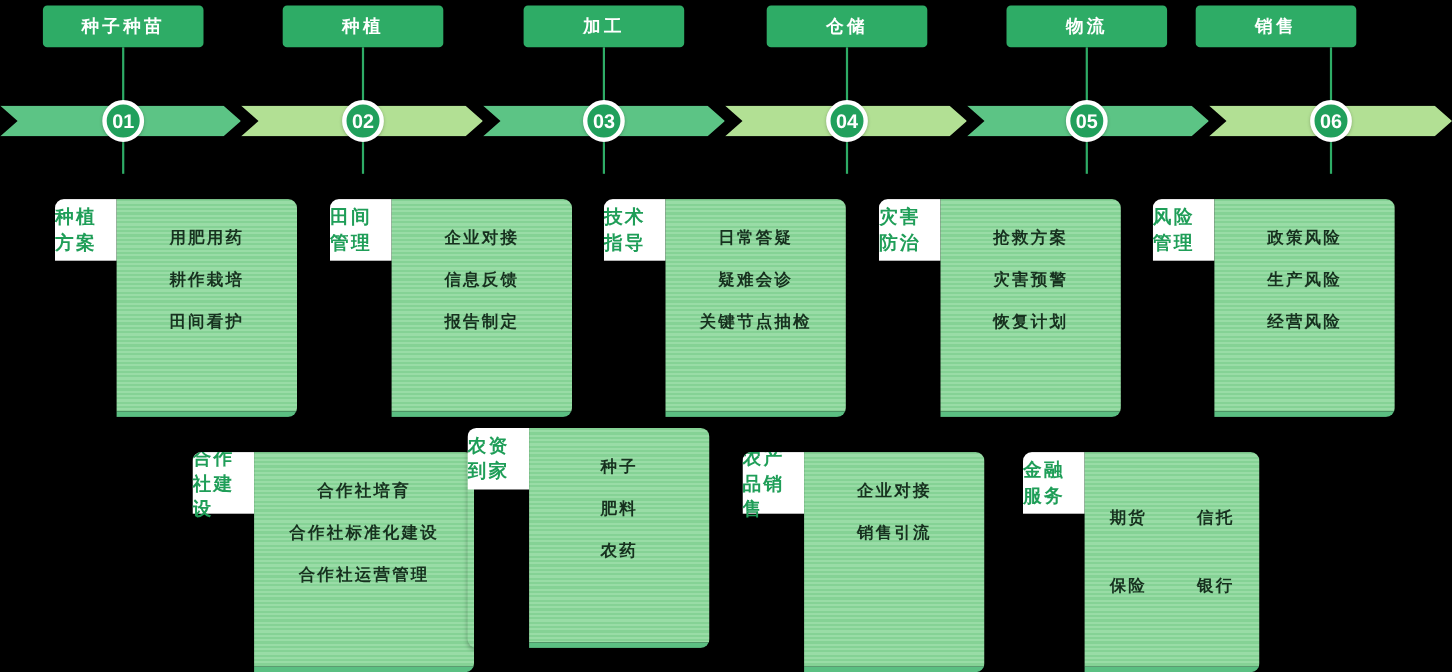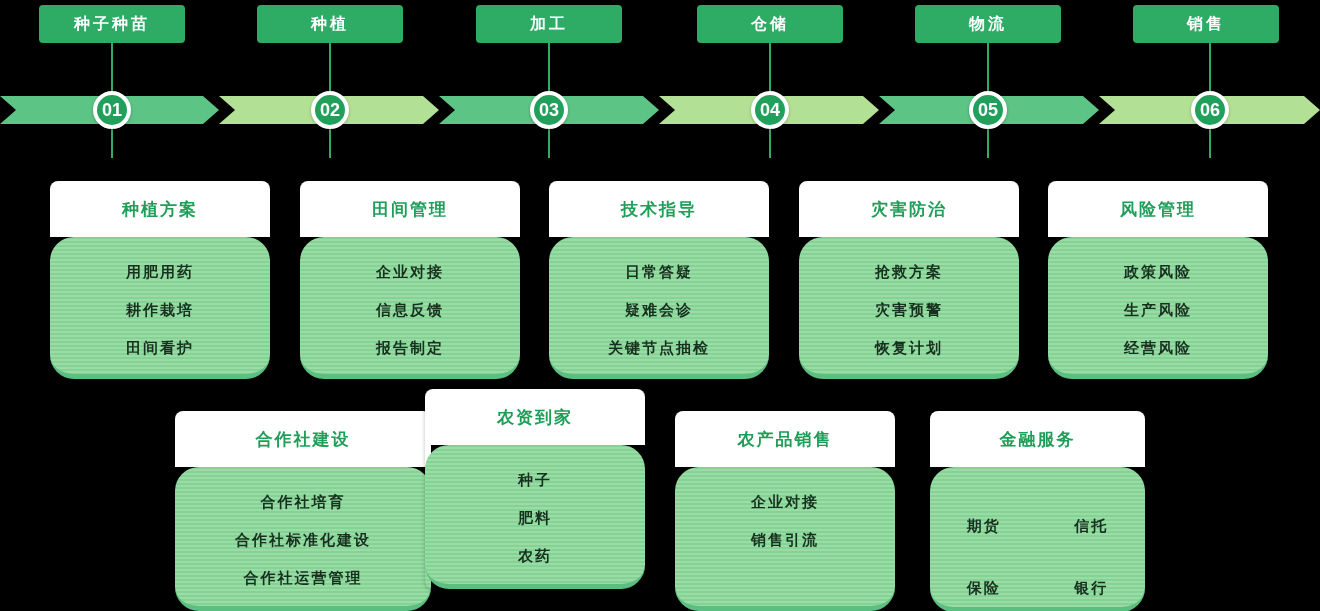--- a/index.html
+++ b/index.html
@@ -33,54 +33,54 @@
     border-radius:50%; border:4px solid #ffffff;
     background:#21a05c; color:#fff;
     font-weight:bold; font-size:18px;
     display:flex; align-items:center; justify-content:center;
     box-shadow:0 1px 3px rgba(0,0,0,0.25);
     z-index:2;
   }
   
   .card {
     position:absolute; border-radius:8px; overflow:hidden;
-    display:flex; flex-direction:column;
+    display:flex; flex-direction:row;
     box-shadow:0 1px 4px rgba(0,0,0,0.25);
   }
   .card-header {
     height:56px; flex:0 0 56px; background:#ffffff;
     display:flex; align-items:center; justify-content:center;
     color:#1f9e58; font-weight:bold; font-size:17px; letter-spacing:2px;
   }
   .card-body {
     flex:1;
     background: repeating-linear-gradient(180deg, #85d295 0 2px, #99dca6 2px 4px);
     border-bottom:5px solid #5bbf82;
     padding-top:16px;
-    display:flex; flex-direction:column;border-radius:24px;
+    display:flex; flex-direction:column;
   }
   .card-body.grid {
     flex-direction:row; flex-wrap:wrap; align-content:flex-start;
   }
   .card-item {
     height:38px; flex:0 0 38px;
     display:flex; align-items:center; justify-content:center;
     color:#17311f; font-weight:bold; font-size:15px; letter-spacing:2px;
   }
   .card-body.grid .card-item { width:50%; flex:0 0 auto; height:38px;margin-top:24px; }
 </style>
 </head>
 <body>
 
 <div class="stage-pill" style="left:39px">种子种苗</div>
 <div class="stage-pill" style="left:257px">种植</div>
 <div class="stage-pill" style="left:476px">加工</div>
 <div class="stage-pill" style="left:697px">仓储</div>
 <div class="stage-pill" style="left:915px">物流</div>
-<div class="stage-pill" style="left:1133px">销售</div>
+<div class="stage-pill" style="left:1087px">销售</div>
 
 <div class="vline" style="left:111px;top:43px;height:53px"></div>
 <div class="vline" style="left:329px;top:43px;height:53px"></div>
 <div class="vline" style="left:548px;top:43px;height:53px"></div>
 <div class="vline" style="left:769px;top:43px;height:53px"></div>
 <div class="vline" style="left:987px;top:43px;height:53px"></div>
 <div class="vline" style="left:1209px;top:43px;height:53px"></div>
 
 <div class="vline" style="left:111px;top:129px;height:29px"></div>
 <div class="vline" style="left:329px;top:129px;height:29px"></div>

